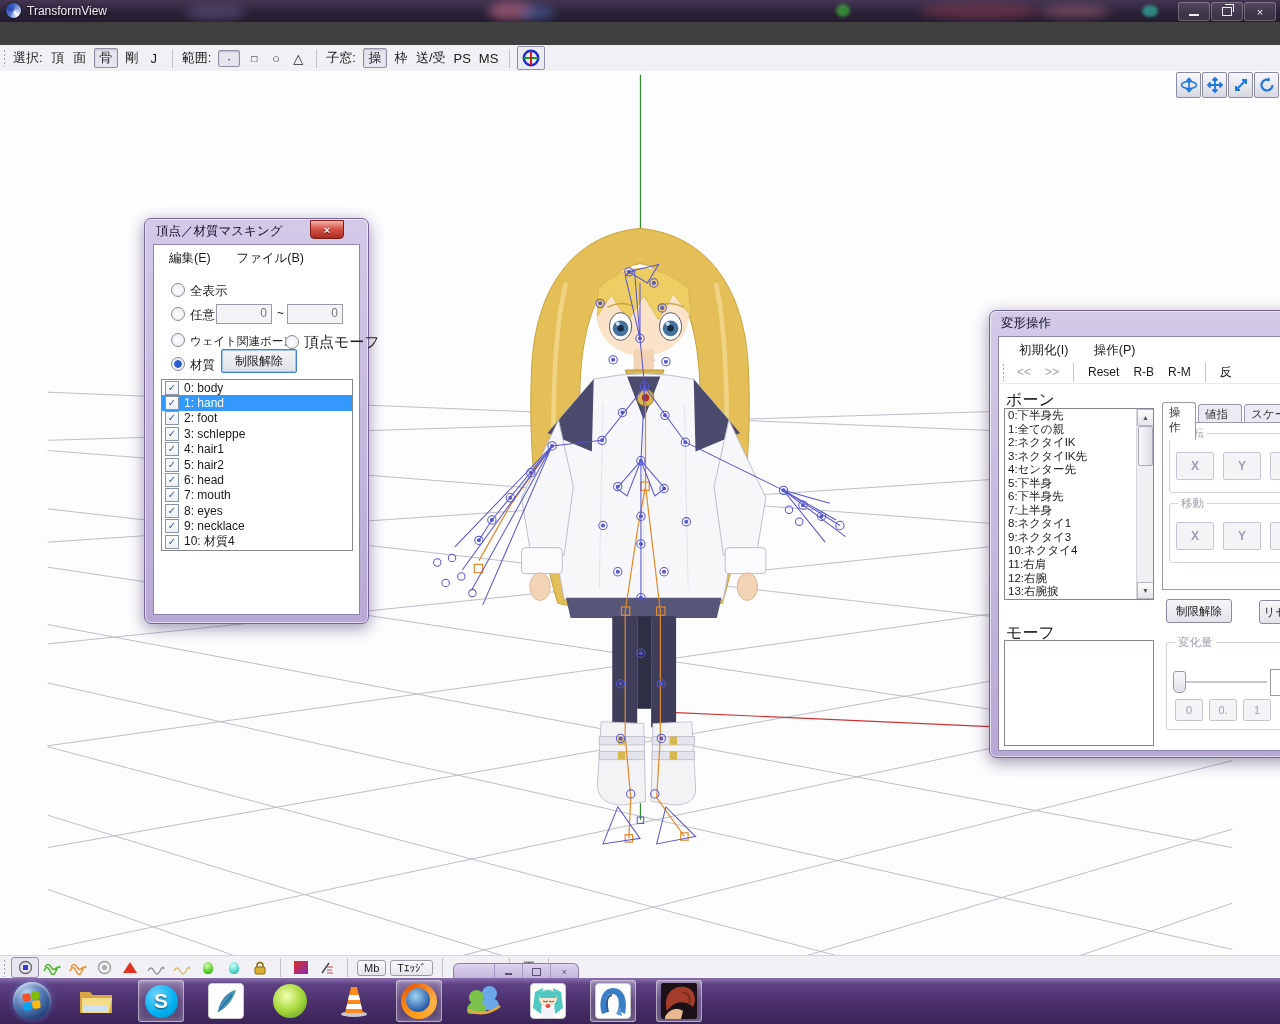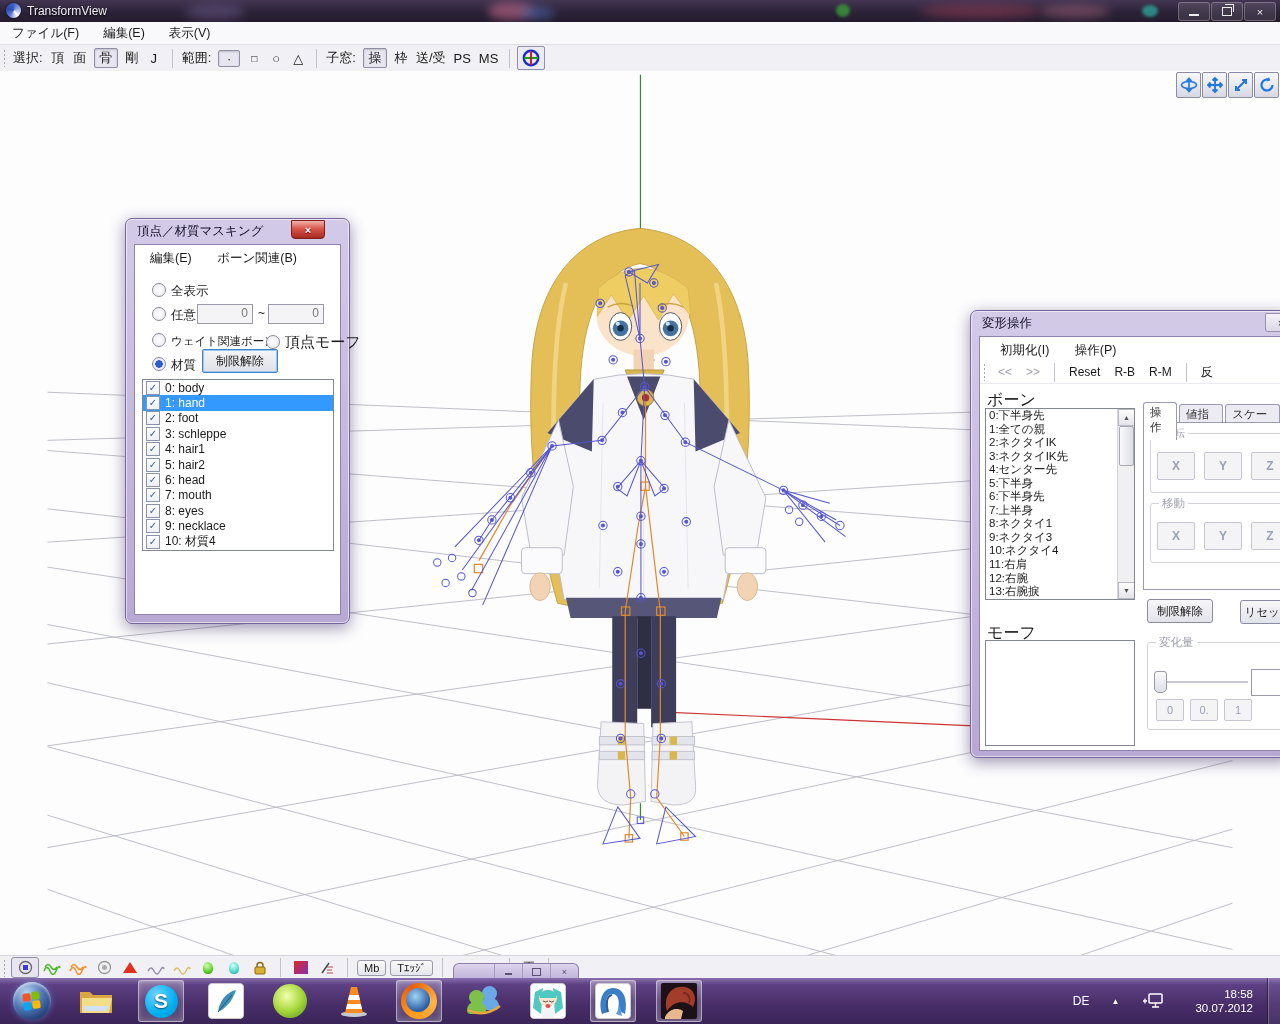--- a/index.html
+++ b/index.html
@@ -41,21 +41,21 @@
 
   
   #viewport{position:absolute;left:0;top:71px;width:1280px;height:884px;background:#fdfdfe;}
   #nav-buttons{position:absolute;right:1px;top:1px;display:flex;gap:1px;}
   .navbtn{width:23px;height:24px;background:linear-gradient(#f8f8fb,#d8d8e3);
     border:1px solid #8b8ba3;border-radius:2px;display:flex;align-items:center;justify-content:center;}
 
   
   .aero{position:absolute;border:1px solid #76659a;border-radius:7px;
     background:linear-gradient(#d3cae8,#b7a9d4);
-    box-shadow:0 4px 16px rgba(40,20,80,.45), inset 0 0 0 1px rgba(255,255,255,.55);}
+    box-shadow:0 4px 16px rgba(40,20,80,.45), inset 0 0 0 1px rgba(255,255,255,.55);margin-left:19px;}
   .dlg-title{position:absolute;left:11px;top:4px;font-size:12.5px;color:#141026;}
   .dlg-close{position:absolute;width:32px;height:17px;border:1px solid #7d1f18;border-radius:0 0 4px 4px;
     background:linear-gradient(#f2b3aa,#d9554a 45%,#a82a20);display:flex;align-items:center;justify-content:center;
     color:#fff;font-size:11px;font-weight:bold;text-shadow:0 1px 1px #600;}
   .dlg-client{position:absolute;background:#fff;border:1px solid #8f84ad;}
   .dlg-menu{position:absolute;top:5px;font-size:12.5px;}
   .dlg-menu span{margin-right:22px;}
 
   
   #mask-dialog{left:125px;top:218px;width:223px;height:404px;z-index:10;}
@@ -193,25 +193,20 @@
         <span></span>
       </div>
     <div class="wbtn" id="btn-restore" style="right:37px">
         <i></i>
       </div>
     <div class="wbtn" id="btn-close" style="right:4px">
         <span>×</span>
       </div>
   </div>
 
-  <div id="menubar">
-    <span class="menu-item">ファイル(F)</span>
-    <span class="menu-item">編集(E)</span>
-    <span class="menu-item">表示(V)</span>
-  </div>
 
   <div id="toolbar">
     <span class="grip"></span>
     <span class="tlabel">選択:</span>
     <span class="titem">頂</span>
     <span class="titem">面</span>
     <span class="titem pressed">骨</span>
     <span class="titem">剛</span>
     <span class="titem">J</span>
     <span class="sep"></span>
@@ -452,21 +447,21 @@
   </div>
 
   <div id="mask-dialog" class="aero">
     <div class="dlg-title">頂点／材質マスキング</div>
     <div class="dlg-close" style="right:24px;top:1px">
         <span>×</span>
       </div>
     <div class="dlg-client">
       <div class="dlg-menu" style="left:15px">
         <span>編集(E)</span>
-        <span>ボーン関連(B)</span>
+        <span>ファイル(B)</span>
       </div>
       <div class="rrow" style="top:38px"><span class="radio"></span><span>全表示</span></div>
       <div class="rrow" style="top:62px"><span class="radio"></span><span>任意</span></div>
       <div class="numfield" style="left:62px;top:59px;width:50px">0</div>
       <div class="abs" style="left:123px;top:61px;font-size:12px">~</div>
       <div class="numfield" style="left:133px;top:59px;width:50px">0</div>
       <div class="rrow" style="top:88px;font-size:11.5px"><span class="radio"></span><span>ウェイト関連ボーン</span></div>
       <div class="rrow" style="left:131px;top:88px;font-size:15px"><span class="radio"></span><span>頂点モーフ</span></div>
       <div class="rrow" style="top:112px"><span class="radio sel"></span><span>材質</span></div>
       <div id="sync-btn">制限解除</div>
@@ -767,29 +762,15 @@
     </div>
     <div class="tb-slot boxed">
       <div class="dark-av">
         <svg width="36" height="36">
           <path d="M6,28 C2,14 10,2 24,4 C34,6 36,16 32,24 C26,18 14,16 6,28 Z" fill="#a33c2a"></path>
           <path d="M4,34 C8,26 16,24 22,28 L20,36 L4,36 Z" fill="#e8b890"></path>
           <path d="M22,10 C28,10 30,16 28,20" stroke="#7a2a1a" stroke-width="2" fill="none"></path>
         </svg>
       </div>
     </div>
-    <div id="tray">
-      <span class="lang">DE</span>
-      <span class="uparrow">▲</span>
-      <svg width="24" height="18" style="margin-right:14px">
-        <rect x="8" y="2" width="13" height="9" rx="1" fill="none" stroke="#fff" stroke-width="1.5"></rect>
-        <path d="M11,15 h7 M14.5,11 v4" stroke="#fff" stroke-width="1.3"></path>
-        <path d="M2,9 h4 M4,6.5 v5" stroke="#fff" stroke-width="1.3"></path>
-      </svg>
-      <div id="clock">
-        <div>18:58</div>
-        <div>30.07.2012</div>
-      </div>
-      <div id="show-desktop"></div>
-    </div>
   </div>
 
 </div>
 
 </body></html>

